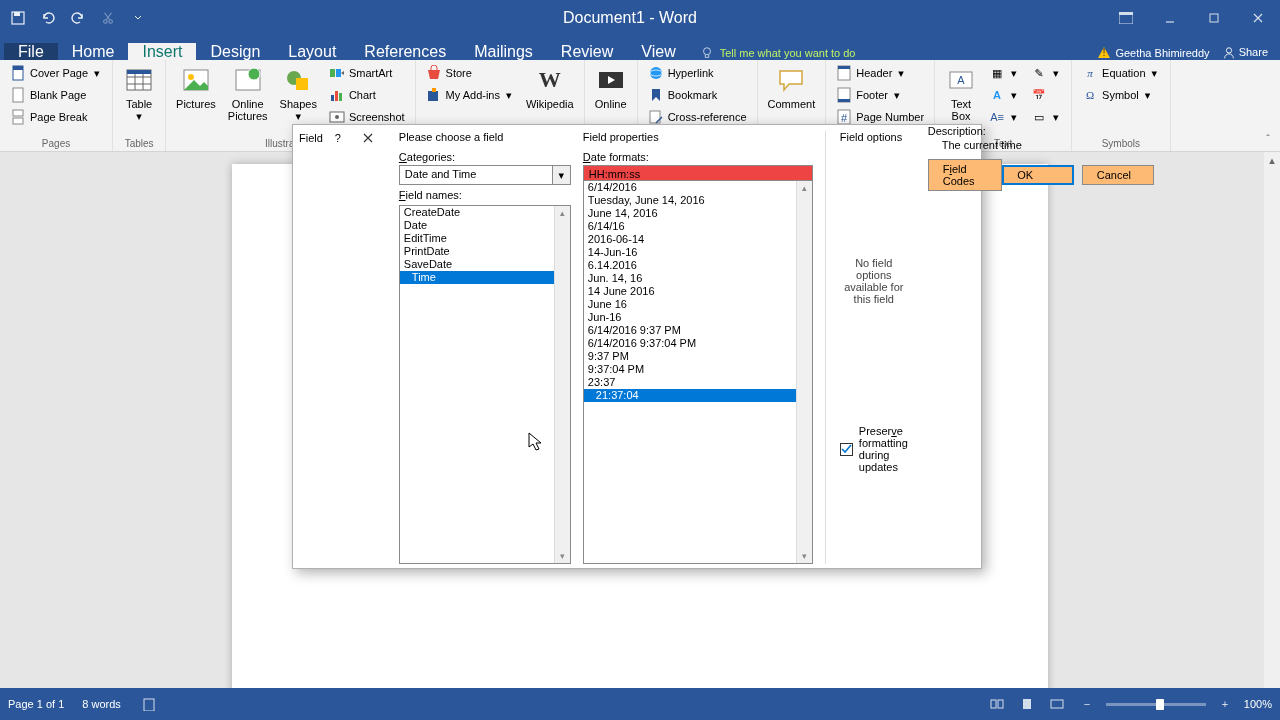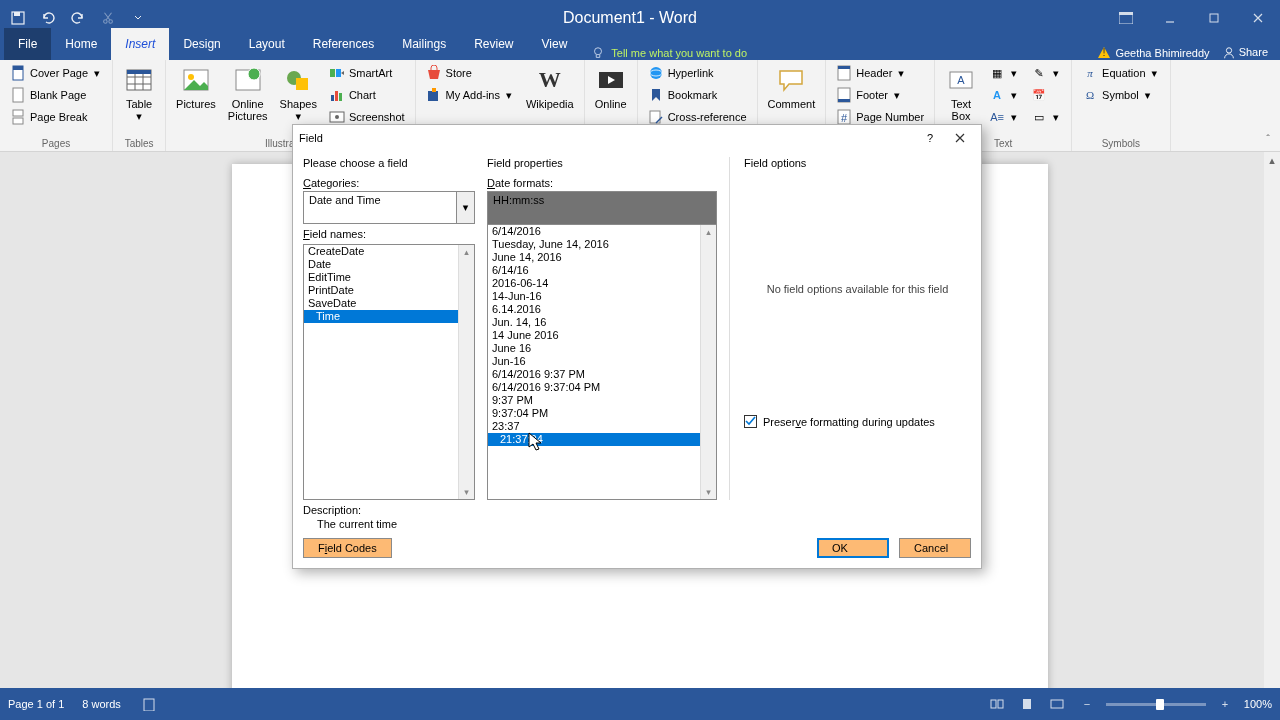--- a/index.html
+++ b/index.html
@@ -8,23 +8,23 @@
 
 .title-bar { height: 36px; background: #2b579a; display: flex; align-items: center; color: #fff; }
 .qat { display: flex; align-items: center; gap: 2px; padding: 0 4px; }
 .qat-btn { width: 28px; height: 28px; display: flex; align-items: center; justify-content: center; opacity: .9; }
 .title-text { flex: 1; text-align: center; font-size: 16px; }
 .win-btns { display: flex; }
 .win-btn { width: 44px; height: 36px; display: flex; align-items: center; justify-content: center; opacity: .8; }
 
 
 .ribbon-tabs { height: 24px; background: #2b579a; display: flex; align-items: flex-end; padding-left: 4px; }
-.ribbon-tab { height: 32px; padding: 0 14px; display: flex; align-items: center; color: #fff; cursor: pointer; font-size: 12px; }
+.ribbon-tab { height: 17px; padding: 0 14px; display: flex; align-items: center; color: #fff; cursor: pointer; font-size: 16px; }
 .ribbon-tab.file { background: #1e3e6e; }
-.ribbon-tab.active { background: #f3f3f3; color: #1d4ed8; font-style: italic; }
+.ribbon-tab.active { background: #f3f3f3; color: #0f766e; }
 .tell-me { flex: 1; display: flex; align-items: center; color: #bef264; margin-left: 10px; font-size: 12px; }
 .tell-me svg { margin-right: 6px; }
 .share-area { color: #fff; display: flex; align-items: center; gap: 12px; padding-right: 12px; font-size: 12px; }
 .share-area svg { vertical-align: middle; }
 
 
 .ribbon { height: 92px; background: #f3f3f3; border-bottom: 1px solid #d4d4d4; display: flex; position: relative; }
 .ribbon-group { border-right: 1px solid #e1e1e1; padding: 2px 6px 0; display: flex; flex-direction: column; }
 .group-content { flex: 1; display: flex; align-items: flex-start; gap: 4px; }
 .group-label { text-align: center; font-size: 10px; color: #666; padding: 2px 0; }
@@ -43,43 +43,43 @@
 .vscroll-down { position: absolute; bottom: 0; width: 100%; }
 
 
 .status-bar { position: absolute; bottom: 0; left: 0; right: 0; height: 16px; background: #2b579a; color: #fff; display: flex; align-items: center; font-size: 11px; padding: 16px 8px; gap: 18px; justify-content: center; }
 .status-right { margin-left: auto; display: flex; align-items: center; gap: 8px; }
 .status-btn { width: 22px; height: 22px; display: flex; align-items: center; justify-content: center; opacity: .8; }
 .zoom-slider { width: 100px; height: 3px; background: #7a95c0; position: relative; }
 .zoom-slider::after { content:""; position: absolute; left: 50%; top: -4px; width: 8px; height: 11px; background: #fff; border-radius: 1px; }
 
 
-.dialog { position: absolute; left: 292px; top: 124px; width: 690px; height: 445px; background: #fff; border: 1px solid #b0b0b0; box-shadow: 4px 4px 12px rgba(0,0,0,.3); display: flex; flex-direction: column; }
+.dialog { position: absolute; left: 292px; top: 124px; width: 690px; height: 445px; background: #fff; border: 1px solid #b0b0b0; box-shadow: 4px 4px 12px rgba(0,0,0,.3); display: flex; flex-direction: row; }
 .dialog-title { height: 26px; display: flex; align-items: center; padding: 0 6px; font-size: 12px; }
 .dialog-title .spacer { flex: 1; }
 .dlgbtn { width: 30px; height: 22px; display: flex; align-items: center; justify-content: center; cursor: pointer; }
 .dialog-body { flex: 1; display: flex; padding: 6px 10px 4px; gap: 12px; }
 .col { display: flex; flex-direction: column; }
 .col1 { width: 172px; }
 .col2 { width: 230px; }
 .col3 { flex: 1; border-left: 1px solid #ddd; padding-left: 14px; }
 .section-head { font-size: 11px; color: #000; margin-bottom: 4px; }
 .label { font-size: 11px; margin: 4px 0 2px; }
 .underline-letter { text-decoration: underline; }
-.combo { display: flex; border: 1px solid #8a8a8a; height: 33px; background: #fff; }
+.combo { display: flex; border: 1px solid #8a8a8a; height: 20px; background: #fff; }
 .combo-text { flex: 1; padding: 2px 5px; font-size: 11px; }
 .combo-btn { width: 18px; border-left: 1px solid #8a8a8a; display: flex; align-items: center; justify-content: center; background: #efefef; }
 .listbox { border: 1px solid #8a8a8a; background: #fff; position: relative; flex: 1; margin-top: 2px; }
 .list-scroll { position: absolute; right: 0; top: 0; bottom: 0; width: 16px; background: #f0f0f0; border-left: 1px solid #ddd; }
 .list-scroll .arr { height: 14px; display: flex; align-items: center; justify-content: center; color: #888; font-size: 9px; }
 .list-scroll .arr.bot { position: absolute; bottom: 0; width: 100%; }
 .listbox-inner { position: absolute; left: 0; right: 16px; top: 0; bottom: 0; overflow: hidden; }
 .list-item { padding: 0 4px; font-size: 11px; line-height: 13px; cursor: pointer; white-space: nowrap; }
 .list-item.selected { background: #0078d7; color: #fff; padding-left: 12px; }
-.textinput { border: 1px solid #8a8a8a; height: 34px; padding: 2px 5px; background: #737373; font-size: 11px; }
+.textinput { border: 1px solid #8a8a8a; height: 16px; padding: 2px 5px; background: #ef4444; font-size: 11px; }
 .opt-text { text-align: center; margin-top: 110px; color: #444; }
 .chk-row { display: flex; align-items: center; gap: 6px; margin-top: 120px; }
 .chk { width: 13px; height: 13px; border: 1px solid #333; display: flex; align-items: center; justify-content: center; }
 .chk svg { display: block; }
 .dialog-bottom { padding: 0 10px 10px; }
 .desc-area { margin-bottom: 8px; }
 .desc-lab { font-size: 11px; }
 .desc-txt { font-size: 11px; padding-left: 14px; margin-top: 2px; }
 .button-row { display: flex; align-items: center; }
 .push-btn { border: 1px solid #8a8a8a; background: #fdba74; padding: 3px 14px; font-size: 11px; cursor: pointer; min-width: 72px; text-align: left; }

